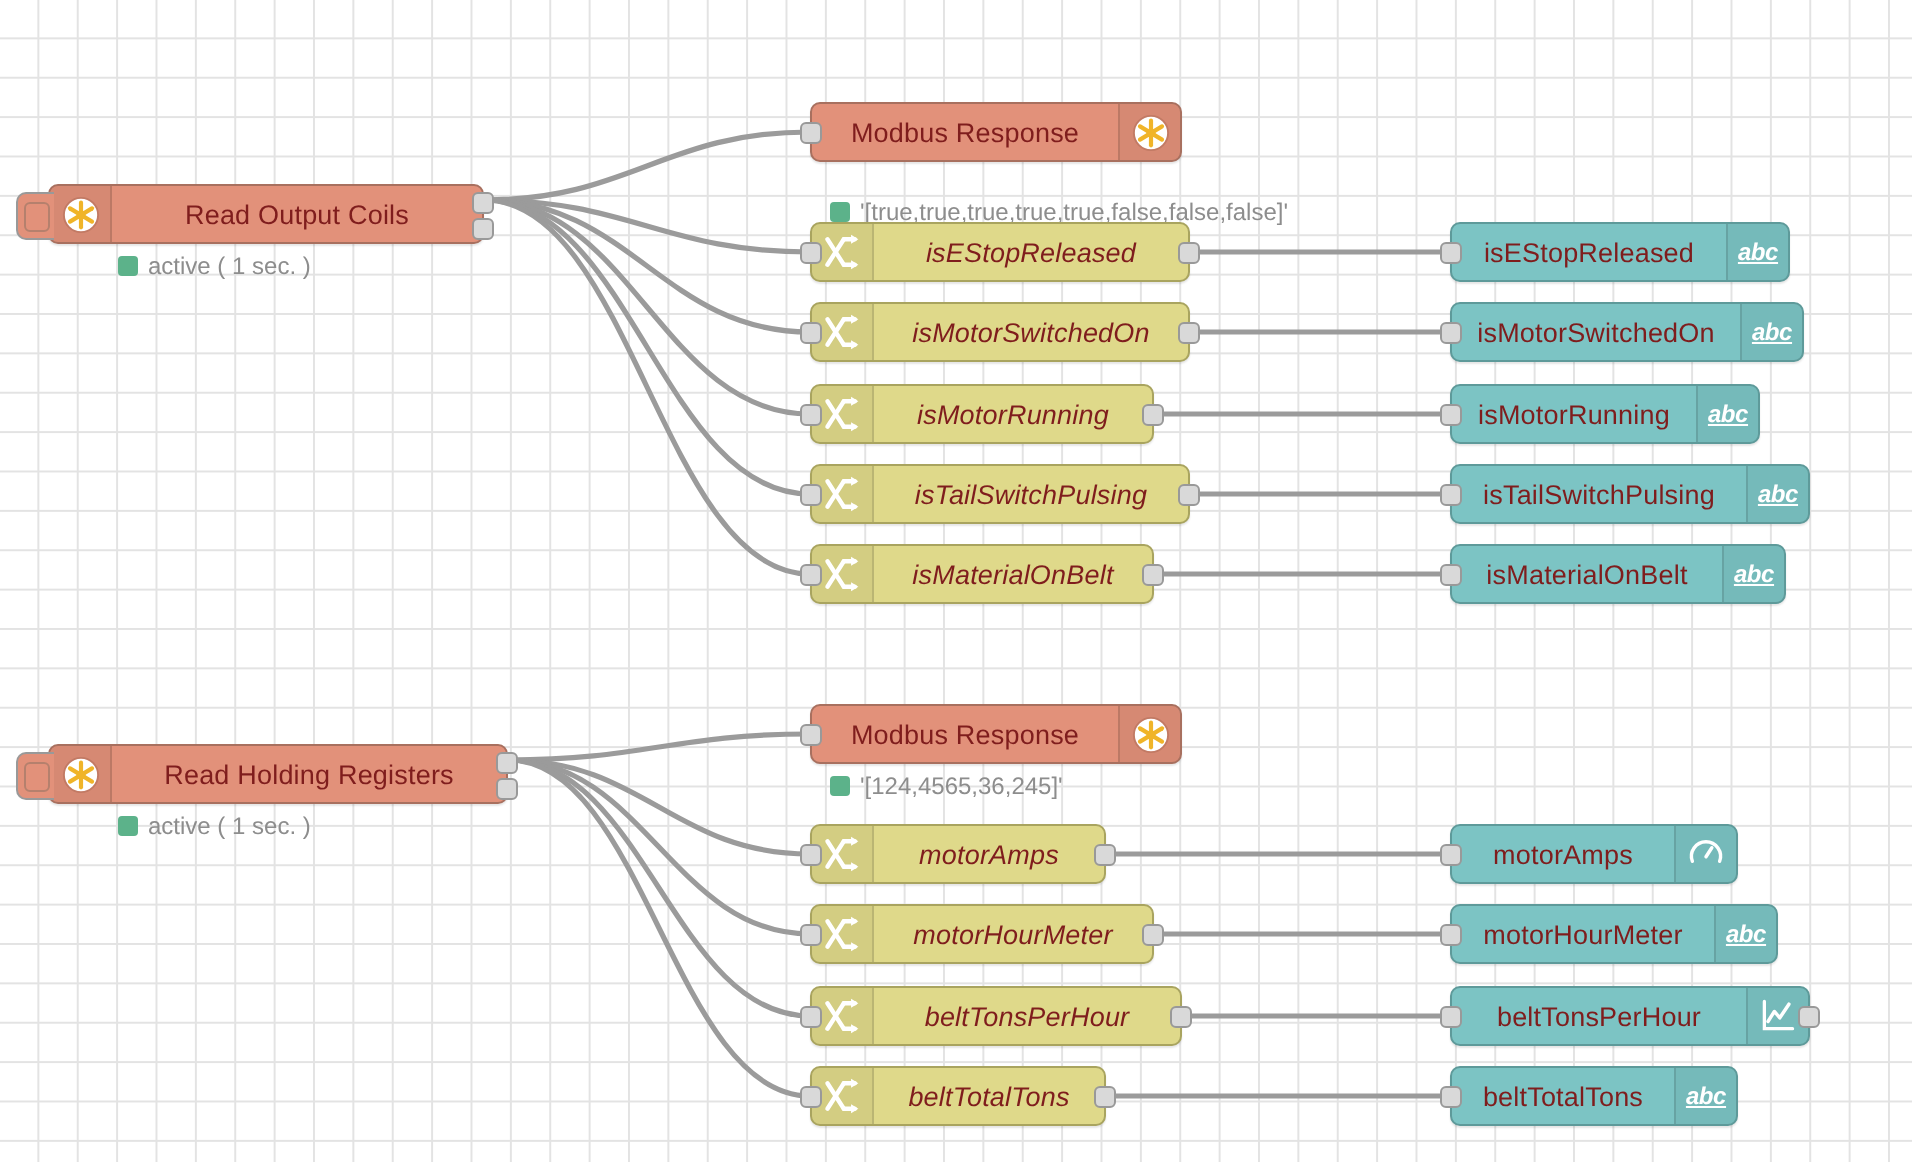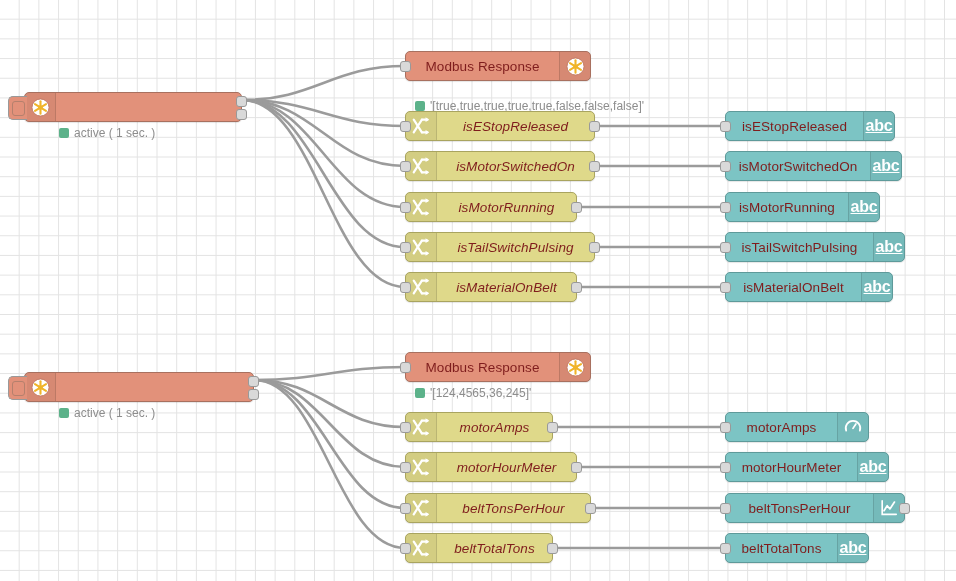--- a/index.html
+++ b/index.html
@@ -127,26 +127,27 @@
     width: 10px; height: 10px;
     background: #5cb28a;
     border-radius: 2px;
     margin-right: 5px;
     flex: none;
   }
 
   
   .ico-svg { display: block; }
   .abc {
-    font-size: 16px;
+    font-size: 12px;
     font-weight: bold;
     color: #ffffff;
     text-decoration: underline;
     letter-spacing: -.2px;
     font-family: "Liberation Sans", sans-serif;
+    font-style: italic;
   }
 </style>
 </head>
 <body>
 
 <div id="canvas">
   <svg id="wires">
       <path class="wire" d="M242,100 C315.35,100 331.65,66 405,66"></path>
       <path class="wire" d="M242,100 C315.35,100 331.65,126 405,126"></path>
       <path class="wire" d="M595,126 C653.5,126 666.5,126 725,126"></path>
@@ -175,20 +176,21 @@
           <svg class="ico-svg" width="19" height="19" viewBox="0 0 20 20">
             <circle cx="10" cy="10" r="9" fill="#fff" stroke="#c27a64" stroke-width="1"></circle>
             <g stroke="#f0b429" stroke-width="2.2" stroke-linecap="round">
               <line x1="10" y1="3.5" x2="10" y2="16.5"></line>
               <line x1="4.2" y1="6.5" x2="15.8" y2="13.5"></line>
               <line x1="15.8" y1="6.5" x2="4.2" y2="13.5"></line>
             </g>
             <circle cx="10" cy="10" r="2.4" fill="#f0b429"></circle>
           </svg>
         </div>
+        <div class="node-label">Read Output Coils</div>
         <div class="port out-a"></div>
         <div class="port out-b"></div>
       </div>
       <div class="status" style="left: 59px; top: 126px;">
         <span class="status-dot"></span>
         <span>active ( 1 sec. )</span>
       </div>
       <div class="node n-salmon" style="left: 405px; top: 51px; width: 186px;">
         <div class="port in"></div>
         <div class="node-label">Modbus Response</div>
@@ -334,20 +336,21 @@
           <svg class="ico-svg" width="19" height="19" viewBox="0 0 20 20">
             <circle cx="10" cy="10" r="9" fill="#fff" stroke="#c27a64" stroke-width="1"></circle>
             <g stroke="#f0b429" stroke-width="2.2" stroke-linecap="round">
               <line x1="10" y1="3.5" x2="10" y2="16.5"></line>
               <line x1="4.2" y1="6.5" x2="15.8" y2="13.5"></line>
               <line x1="15.8" y1="6.5" x2="4.2" y2="13.5"></line>
             </g>
             <circle cx="10" cy="10" r="2.4" fill="#f0b429"></circle>
           </svg>
         </div>
+        <div class="node-label">Read Holding Registers</div>
         <div class="port out-a"></div>
         <div class="port out-b"></div>
       </div>
       <div class="status" style="left: 59px; top: 406px;">
         <span class="status-dot"></span>
         <span>active ( 1 sec. )</span>
       </div>
       <div class="node n-salmon" style="left: 405px; top: 352px; width: 186px;">
         <div class="port in"></div>
         <div class="node-label">Modbus Response</div>

